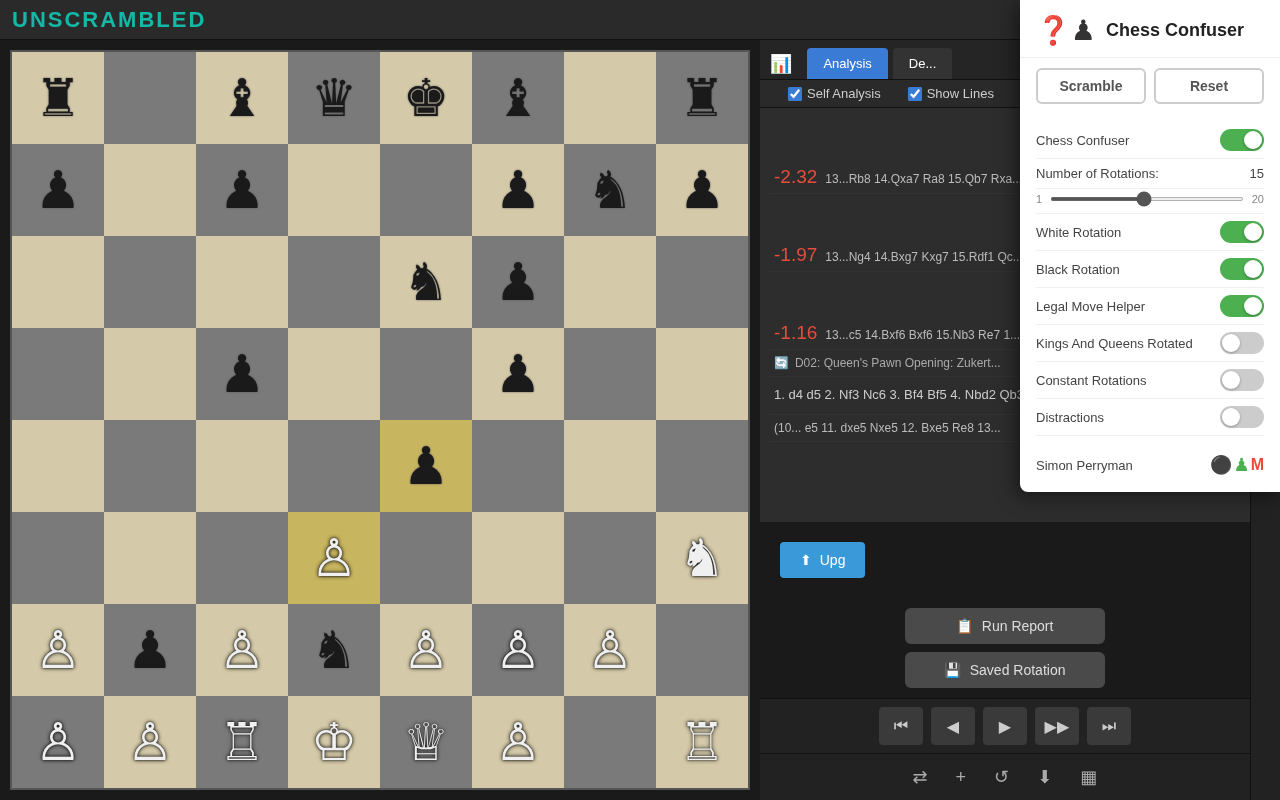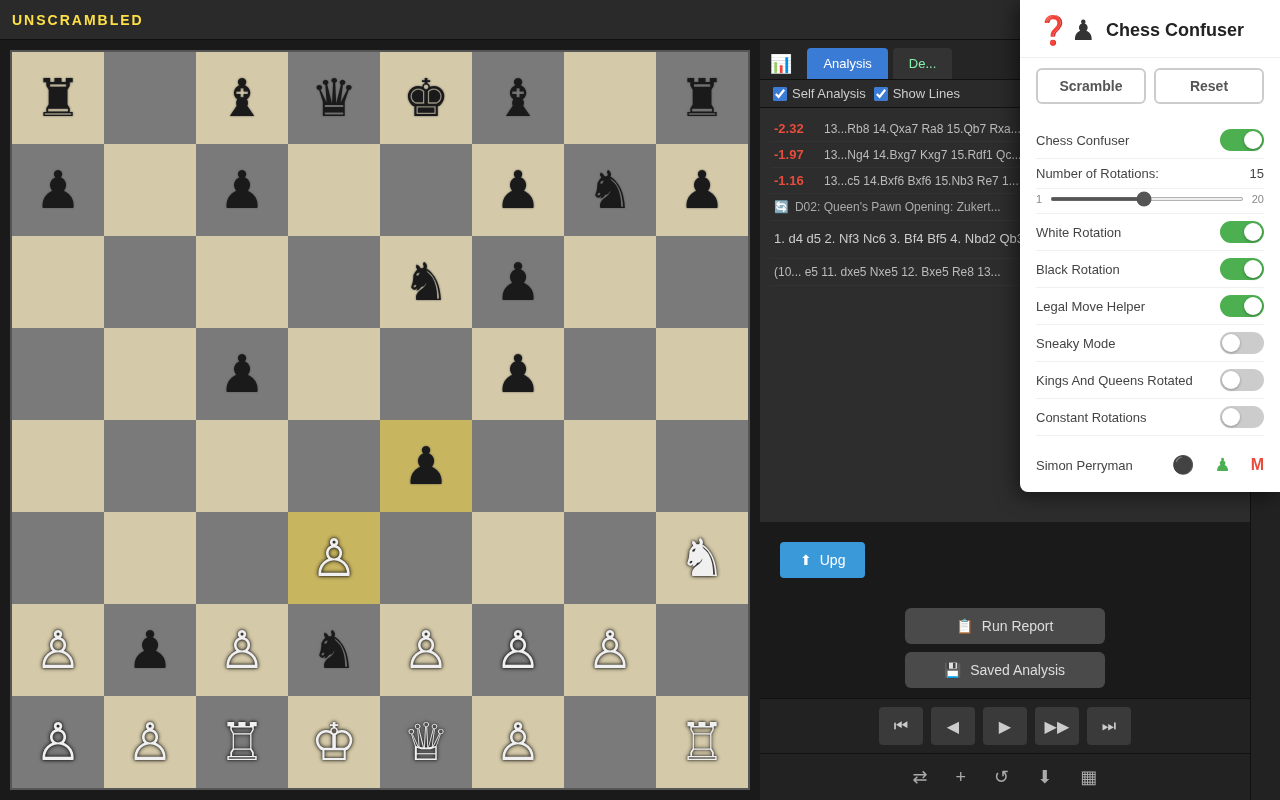--- a/index.html
+++ b/index.html
@@ -8,22 +8,22 @@
     
     #topbar {
       background: #2a2a2a;
       height: 40px;
       display: flex;
       align-items: center;
       padding: 0 12px;
       border-bottom: 1px solid #111;
     }
     #topbar .logo {
-      color: #fde047;
-      font-size: 14px;
+      color: #14b8a6;
+      font-size: 22px;
       font-weight: bold;
       letter-spacing: 2px;
     }
     #topbar .spacer { flex: 1; }
     #topbar .icons { display: flex; gap: 10px; align-items: center; }
     #topbar .top-icon { color: #aaa; font-size: 18px; cursor: pointer; }
 
     
     #main {
       display: flex;
@@ -70,38 +70,38 @@
       background: #252525;
       display: flex;
       align-items: center;
       padding: 8px 10px 0;
       border-bottom: 1px solid #111;
       gap: 5px;
     }
     .tab-btn {
       padding: 8px 16px;
       background: #333;
-      color: #86efac;
+      color: #ffffff;
       border: none;
       cursor: pointer;
       font-size: 13px;
       border-radius: 4px 4px 0 0;
     }
     .tab-btn.active { background: #3a7bd5; color: #fff; }
     .tab-icon { color: #aaa; font-size: 18px; margin-right: 10px; }
     .tab-spacer { flex: 1; }
     .settings-icon { color: #aaa; font-size: 16px; cursor: pointer; padding: 4px; }
 
     
     #checkboxes-bar {
       background: #2a2a2a;
       display: flex;
       align-items: center;
-      padding: 6px 13px;
-      gap: 8px;
+      padding: 6px 28px;
+      gap: 27px;
       border-bottom: 1px solid #111;
     }
     .checkbox-item { display: flex; align-items: center; gap: 5px; font-size: 13px; color: #ccc; }
     .checkbox-item input[type=checkbox] { accent-color: #3a7bd5; width: 14px; height: 14px; }
 
     
     #analysis-content {
       flex: 1;
       overflow-y: auto;
       padding: 8px 10px;
@@ -112,23 +112,24 @@
       display: flex;
       align-items: baseline;
       gap: 8px;
       padding: 5px 4px;
       border-bottom: 1px solid #333;
       font-size: 12px;
       cursor: pointer;
     }
     .eval-score {
       color: #e74c3c;
-      font-weight: bold;
+      font-weight: normal;
       min-width: 42px;
-      font-size: 13px;
+      font-size: 19px;
+      margin-top: 45px;
     }
     .eval-score.neg { color: #e74c3c; }
     .eval-moves { color: #bbb; flex: 1; white-space: nowrap; overflow: hidden; text-overflow: ellipsis; }
 
     .opening-line {
       display: flex;
       align-items: center;
       gap: 6px;
       padding: 6px 4px;
       color: #aaa;
@@ -333,21 +334,21 @@
       flex: 1;
       accent-color: #555;
       height: 4px;
     }
 
     
     .author-row {
       display: flex;
       align-items: center;
       padding: 10px 16px 0;
-      gap: 20px;
+      gap: 1px;
     }
     .author-name { font-size: 13px; color: #444; flex: 1; }
     .author-icon { font-size: 18px; cursor: pointer; }
 
     
     #report-area {
       display: flex;
       flex-direction: column;
       align-items: center;
       gap: 8px;
@@ -586,21 +587,21 @@
         </button>
       </div>
 
       <div id="report-area">
         <button class="report-btn">
           <span>📋</span>
           <span>Run Report</span>
         </button>
         <button class="report-btn">
           <span>💾</span>
-          <span>Saved Analysis</span>
+          <span>Saved Rotation</span>
         </button>
       </div>
 
     </div>
 
     <div id="nav-bar">
       <button class="nav-btn">⏮</button>
       <button class="nav-btn">◀</button>
       <button class="nav-btn">▶</button>
       <button class="nav-btn">▶▶</button>
@@ -671,44 +672,44 @@
       </div>
 
       <div class="setting-row">
         <span class="setting-label">Legal Move Helper</span>
         <label class="toggle">
           <input type="checkbox" checked="" style="">
           <span class="toggle-slider on"></span>
         </label>
       </div>
 
-      <div class="setting-row">
-        <span class="setting-label">Sneaky Mode</span>
-        <label class="toggle">
-          <input type="checkbox" style="">
-          <span class="toggle-slider off"></span>
-        </label>
-      </div>
 
       <div class="setting-row">
         <span class="setting-label">Kings And Queens Rotated</span>
         <label class="toggle">
           <input type="checkbox" style="">
           <span class="toggle-slider off"></span>
         </label>
       </div>
 
       <div class="setting-row">
         <span class="setting-label">Constant Rotations</span>
         <label class="toggle">
           <input type="checkbox" style="">
           <span class="toggle-slider off"></span>
         </label>
       </div>
 
+      <div class="setting-row">
+        <span class="setting-label">Distractions</span>
+        <label class="toggle">
+          <input type="checkbox" style="">
+          <span class="toggle-slider off"></span>
+        </label>
+      </div>
 
     </div>
 
     <div class="author-row">
       <span class="author-name">Simon Perryman</span>
       <span class="author-icon" style="color:#333;">⚫</span>
       <span class="author-icon" style="color:#4caf50;">♟</span>
       <span class="author-icon" style="color:#e74c3c; font-weight:bold; font-size:16px;">M</span>
     </div>
 

